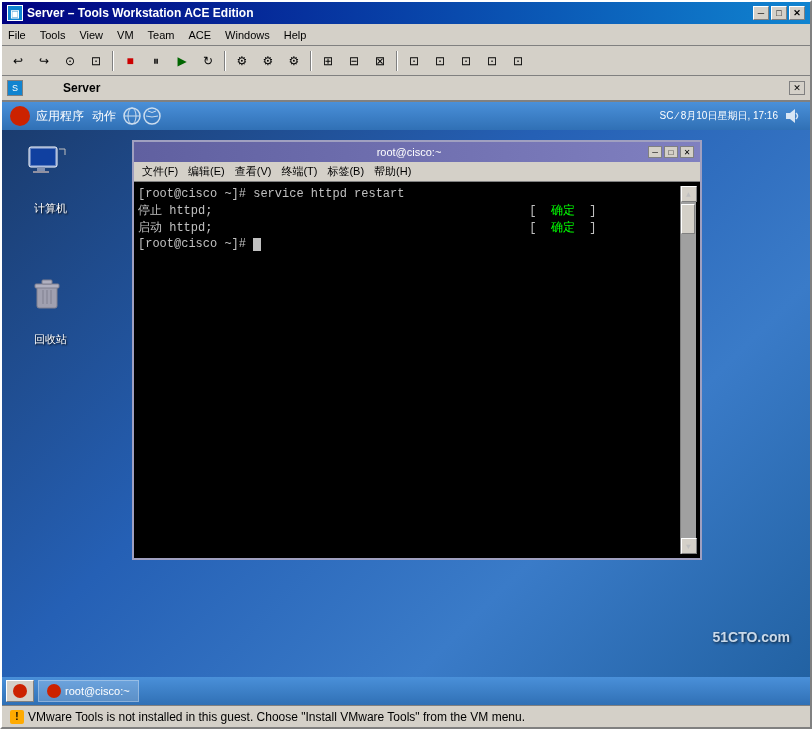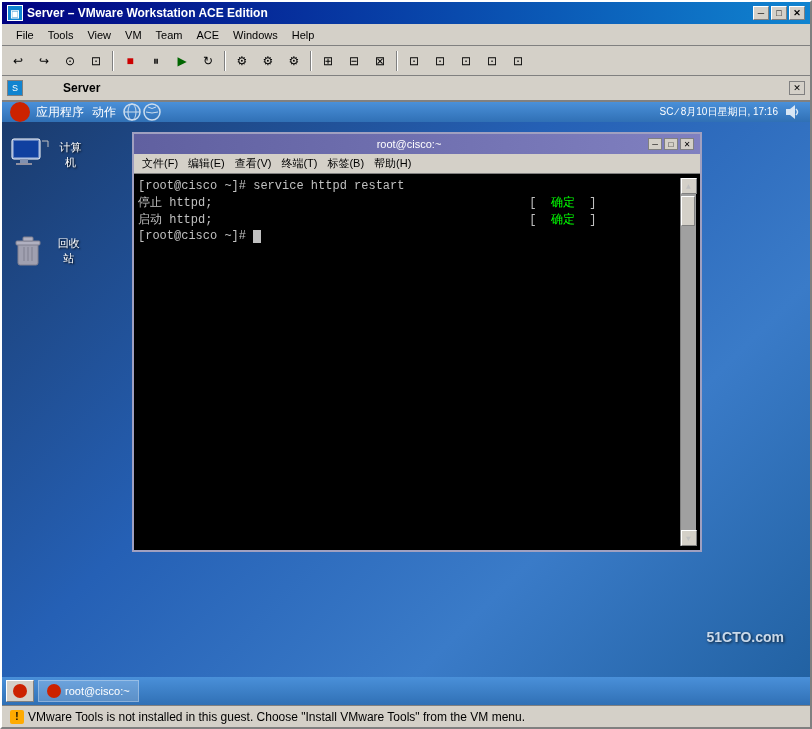--- a/index.html
+++ b/index.html
@@ -66,21 +66,21 @@
       font-size: 9px;
       cursor: pointer;
       color: #000;
     }
 
     
     .menu-bar {
       background: #d4d0c8;
       display: flex;
       align-items: center;
-      padding: 2px 8px;
+      padding: 2px 0;
       gap: 2px;
       border-bottom: 1px solid #808080;
       flex-shrink: 0;
       height: 22px;
     }
     .menu-item {
       padding: 2px 6px;
       cursor: pointer;
       font-size: 11px;
     }
@@ -158,21 +158,21 @@
       position: relative;
       overflow: hidden;
     }
 
     
     .server-topbar {
       background: linear-gradient(to bottom, #4a90d9, #3070b5);
       display: flex;
       align-items: center;
       padding: 0 8px;
-      height: 20px;
+      height: 28px;
       flex-shrink: 0;
     }
     .server-topbar-logo {
       width: 20px;
       height: 20px;
       background: #cc2200;
       border-radius: 50%;
       margin-right: 6px;
     }
     .server-topbar-apps {
@@ -205,23 +205,23 @@
     .desktop-icons {
       display: flex;
       flex-direction: column;
       align-items: center;
       padding: 15px 8px;
       gap: 20px;
       width: 90px;
     }
     .desktop-icon {
       display: flex;
-      flex-direction: row;
-      align-items: center;
-      gap: 7px;
+      flex-direction: column;
+      align-items: flex-end;
+      gap: 20px;
       cursor: pointer;
     }
     .desktop-icon-img {
       width: 40px;
       height: 36px;
       display: flex;
       align-items: center;
       justify-content: center;
     }
     .desktop-icon-label {
@@ -416,21 +416,21 @@
     }
   </style>
 </head>
 <body>
 
 <div class="vmware-window">
 
   <div class="title-bar">
     <div class="title-bar-left">
       <div class="title-icon">▣</div>
-      <span>Server – VMware Workstation ACE Edition</span>
+      <span>Server – Tools Workstation ACE Edition</span>
     </div>
     <div class="title-controls">
       <div class="title-btn">─</div>
       <div class="title-btn">□</div>
       <div class="title-btn">✕</div>
     </div>
   </div>
 
   <div class="menu-bar">
     <span class="menu-item">File</span>
@@ -568,21 +568,21 @@
               <div class="scrollbar-btn">▲</div>
               <div class="scrollbar-track">
                 <div class="scrollbar-thumb"></div>
               </div>
               <div class="scrollbar-btn">▼</div>
             </div>
           </div>
 
         </div>
 
-        <div style="position:absolute;bottom:32px;right:26px;color:#fff;font-size:14px;font-weight:bold;text-shadow:1px 1px 3px #000;opacity:0.75;font-family:Arial,sans-serif;">51CTO.com</div>
+        <div style="position:absolute;bottom:32px;right:20px;color:#fff;font-size:14px;font-weight:bold;text-shadow:1px 1px 3px #000;opacity:0.75;font-family:Arial,sans-serif;">51CTO.com</div>
 
       </div>
 
       <div class="server-taskbar">
         <div class="taskbar-start-btn">
           <div style="width:14px;height:14px;background:#cc2200;border-radius:50%;"></div>
         </div>
         <div class="taskbar-btn">
           <div class="taskbar-btn-icon"></div>
           <span>root@cisco:~</span>

